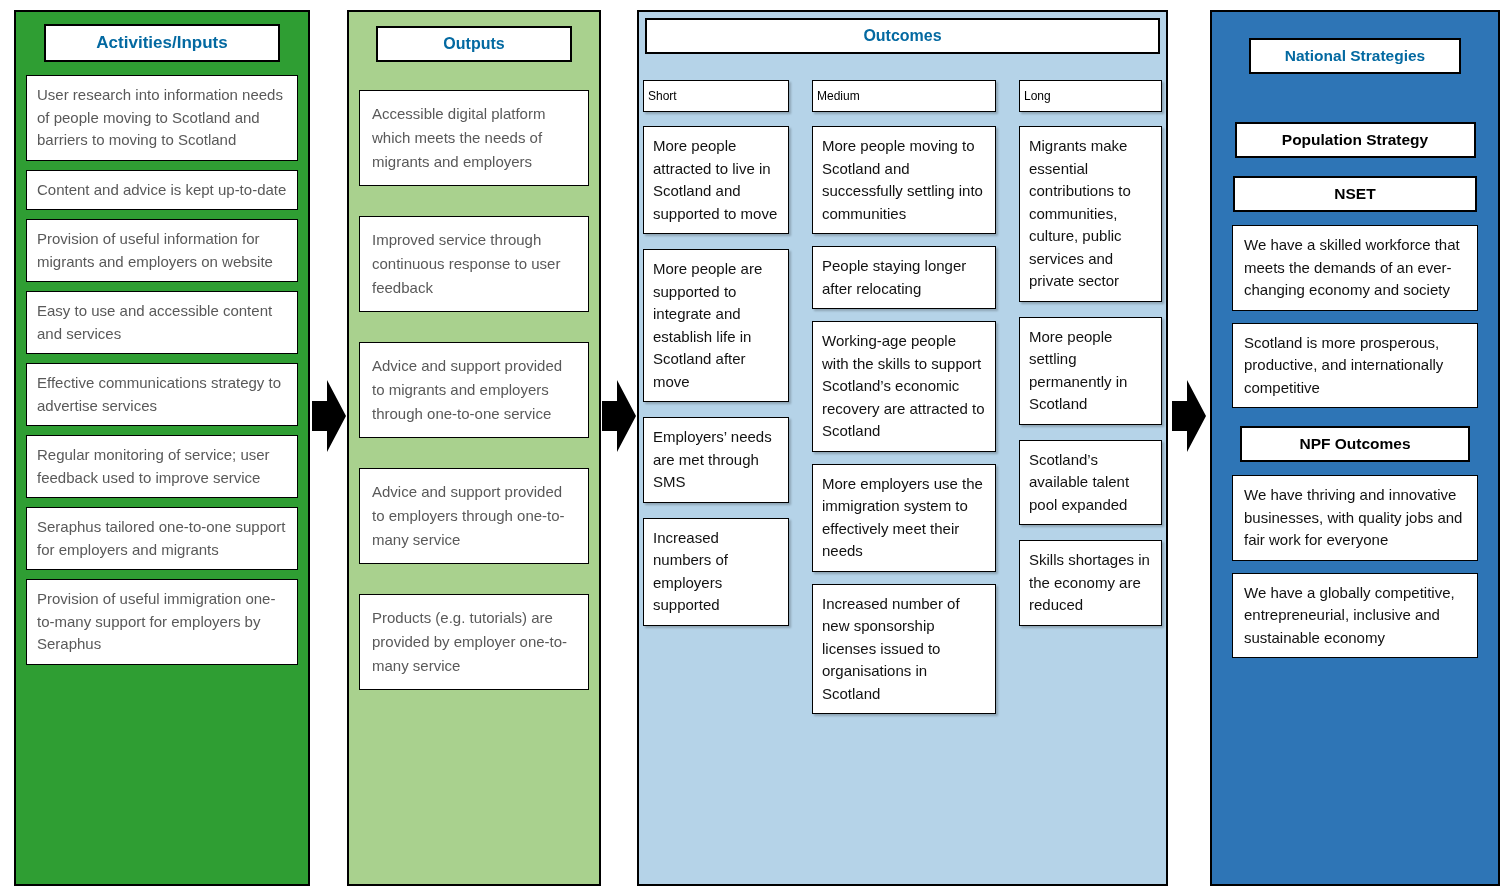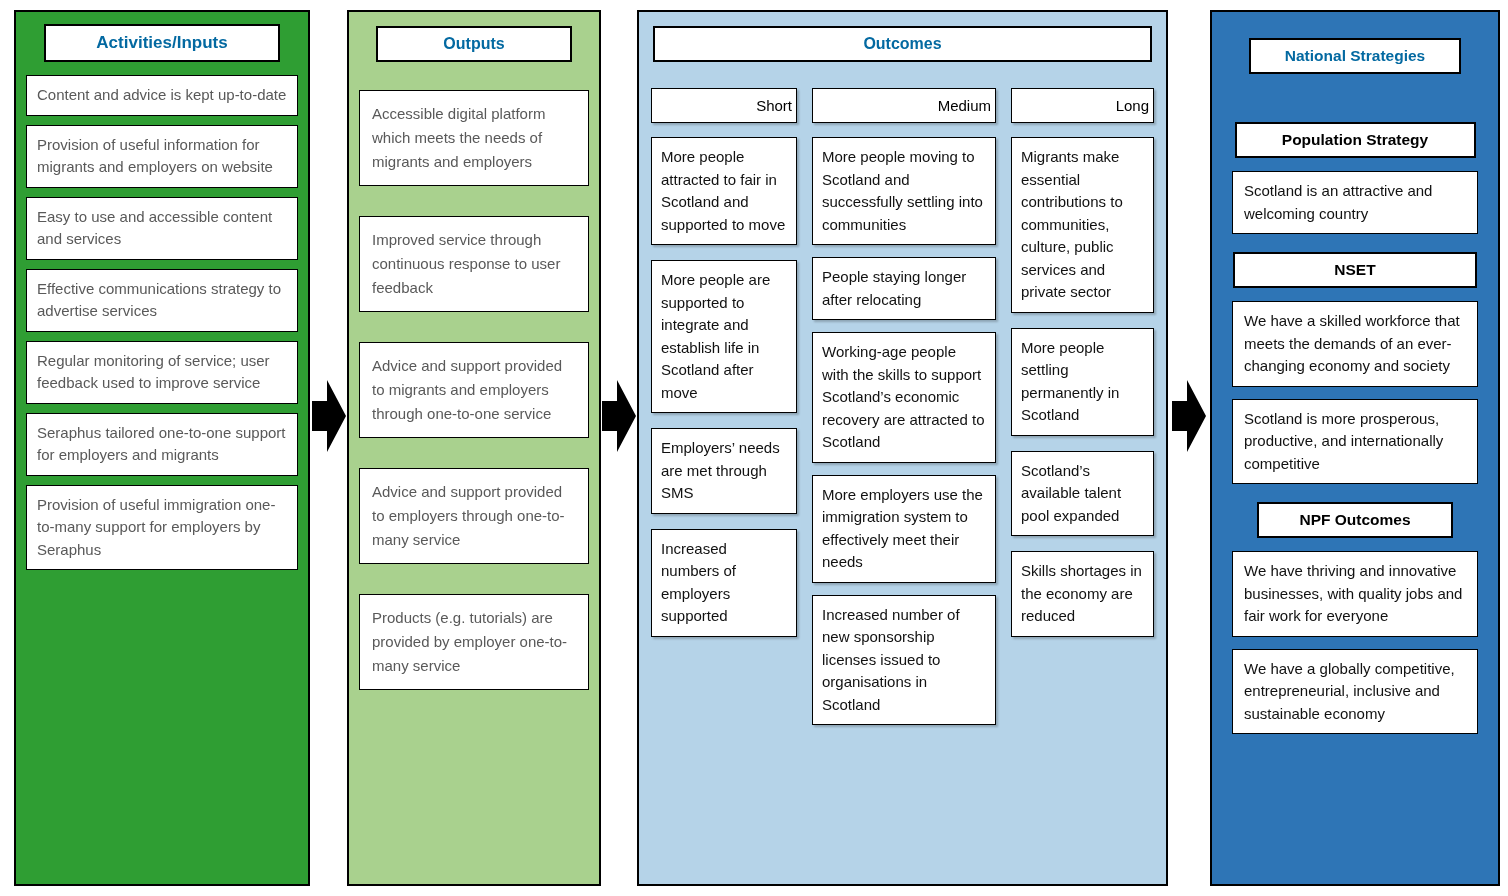--- a/index.html
+++ b/index.html
@@ -13,21 +13,21 @@
     --dark-text:#111111;
     --arrow:#000000;
   }
   *{box-sizing:border-box;margin:0;padding:0;}
   html,body{background:#ffffff;}
   body{width:1508px;height:896px;font-family:"Liberation Sans",sans-serif;overflow:hidden;}
   .canvas{display:flex;width:1508px;height:896px;padding:10px 8px 10px 14px;align-items:stretch;}
   .col{height:876px;border:2px solid var(--box-border);padding:10px;overflow:hidden;}
   .col-activities{width:296px;background:var(--activities-bg);}
   .col-outputs{width:254px;background:var(--outputs-bg);}
-  .col-outcomes{width:531px;background:var(--outcomes-bg);padding:12px;}
+  .col-outcomes{width:531px;background:var(--outcomes-bg);padding:4px;}
   .col-strategies{width:290px;background:var(--strategies-bg);padding:20px;}
 
   .head-box{background:var(--box-bg);border:2px solid var(--box-border);font-weight:bold;
     text-align:center;padding:7px 10px;font-size:16px;color:#0369a1;}
   .item{background:var(--box-bg);border:1.5px solid var(--box-border);
     padding:8px 10px;font-size:15px;line-height:1.5;color:var(--dark-text);}
 
   
   .col-activities .head-box{width:236px;margin:2px auto 13px auto;font-size:17px;}
   .col-activities .item{color:var(--muted-text);margin-bottom:9px;}
@@ -45,42 +45,43 @@
   .gap-3{width:42px;}
   .block-arrow{display:block;}
   .block-arrow path{fill:var(--arrow);}
 
   
   .col-outcomes .outcomes-title{margin:2px 2px 26px 2px;}
   .sub-cols{display:flex;justify-content:space-between;}
   .sub-col-short{width:146px;}
   .sub-col-medium{width:184px;}
   .sub-col-long{width:143px;}
-  .sub-head{background:var(--box-bg);border:1.5px solid var(--box-border);text-align:right;
-    padding:8px 4px;font-size:15px;color:#000;margin-bottom:14px;box-shadow:2px 2px 2px rgba(0,0,0,0.22);}
+  .sub-head{background:var(--box-bg);border:1.5px solid var(--box-border);text-align:left;
+    padding:8px 4px;font-size:12px;color:#000;margin-bottom:14px;box-shadow:2px 2px 2px rgba(0,0,0,0.22);}
   .col-outcomes .item{margin-bottom:15px;box-shadow:2px 2px 2px rgba(0,0,0,0.22);padding:8px 9px;}
   .col-outcomes .sub-col-medium .item{margin-bottom:12px;}
 
   
   .col-strategies .title{width:212px;margin:6px auto 48px auto;font-size:15.5px;}
   .section{margin-bottom:18px;}
   .section-head{background:var(--box-bg);border:2px solid var(--box-border);font-weight:bold;
     text-align:center;padding:7px 8px;font-size:15.5px;color:#000;margin:0 auto 13px auto;}
   .section-head.population{width:241px;}
   .section-head.nset{width:244px;}
-  .section-head.npf{width:196px;}
+  .section-head.npf{width:230px;}
   .col-strategies .item{margin-bottom:12px;line-height:1.5;padding:8px 11px;}
 </style>
 </head>
 <body>
 
 <div class="canvas">
 
   <div class="col col-activities">
     <div class="head-box">Activities/Inputs</div>
+    <div class="item">User research into information needs of people moving to Scotland and barriers to moving to Scotland</div>
     <div class="item">Content and advice is kept up-to-date</div>
     <div class="item">Provision of useful information for migrants and employers on website</div>
     <div class="item">Easy to use and accessible content and services</div>
     <div class="item">Effective communications strategy to advertise services</div>
     <div class="item">Regular monitoring of service; user feedback used to improve service</div>
     <div class="item">Seraphus tailored one-to-one support for employers and migrants</div>
     <div class="item">Provision of useful immigration one-to-many support for employers by Seraphus</div>
   </div>
 
   <div class="arrow-gap gap-1">
@@ -103,21 +104,21 @@
       <path d="M0 27 H15 V6 L34 42 L15 78 V57 H0 Z"></path>
     </svg>
   </div>
 
   <div class="col col-outcomes">
     <div class="head-box outcomes-title">Outcomes</div>
     <div class="sub-cols">
 
       <div class="sub-col sub-col-short">
         <div class="sub-head">Short</div>
-        <div class="item">More people attracted to fair in Scotland and supported to move</div>
+        <div class="item">More people attracted to live in Scotland and supported to move</div>
         <div class="item">More people are supported to integrate and establish life in Scotland after move</div>
         <div class="item">Employers’ needs are met through SMS</div>
         <div class="item">Increased numbers of employers supported</div>
       </div>
 
       <div class="sub-col sub-col-medium">
         <div class="sub-head">Medium</div>
         <div class="item">More people moving to Scotland and successfully settling into communities</div>
         <div class="item">People staying longer after relocating</div>
         <div class="item">Working-age people with the skills to support Scotland’s economic recovery are attracted to Scotland</div>
@@ -140,21 +141,20 @@
     <svg class="block-arrow" width="36" height="84" viewBox="0 0 34 84">
       <path d="M0 27 H15 V6 L34 42 L15 78 V57 H0 Z"></path>
     </svg>
   </div>
 
   <div class="col col-strategies">
     <div class="head-box title">National Strategies</div>
 
     <div class="section">
       <div class="section-head population">Population Strategy</div>
-      <div class="item">Scotland is an attractive and welcoming country</div>
     </div>
 
     <div class="section">
       <div class="section-head nset">NSET</div>
       <div class="item">We have a skilled workforce that meets the demands of an ever-changing economy and society</div>
       <div class="item">Scotland is more prosperous, productive, and internationally competitive</div>
     </div>
 
     <div class="section">
       <div class="section-head npf">NPF Outcomes</div>

